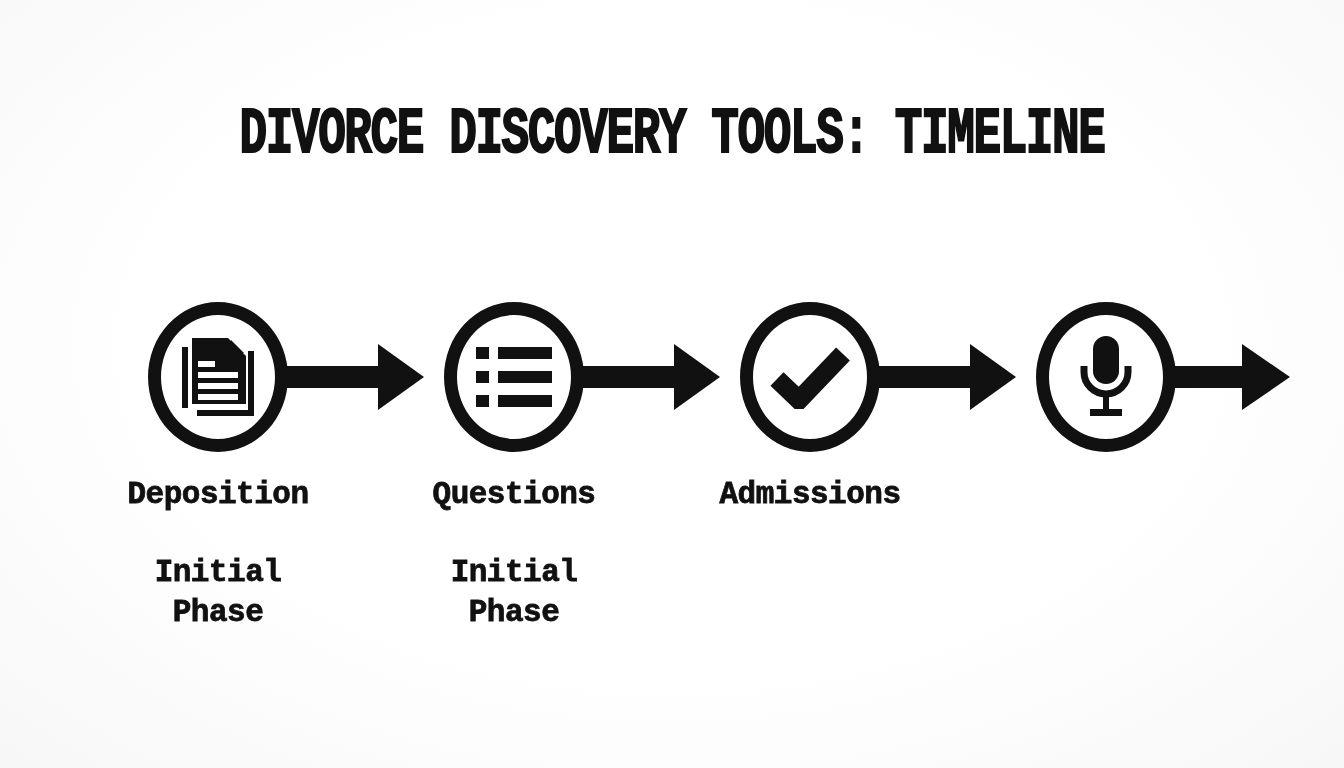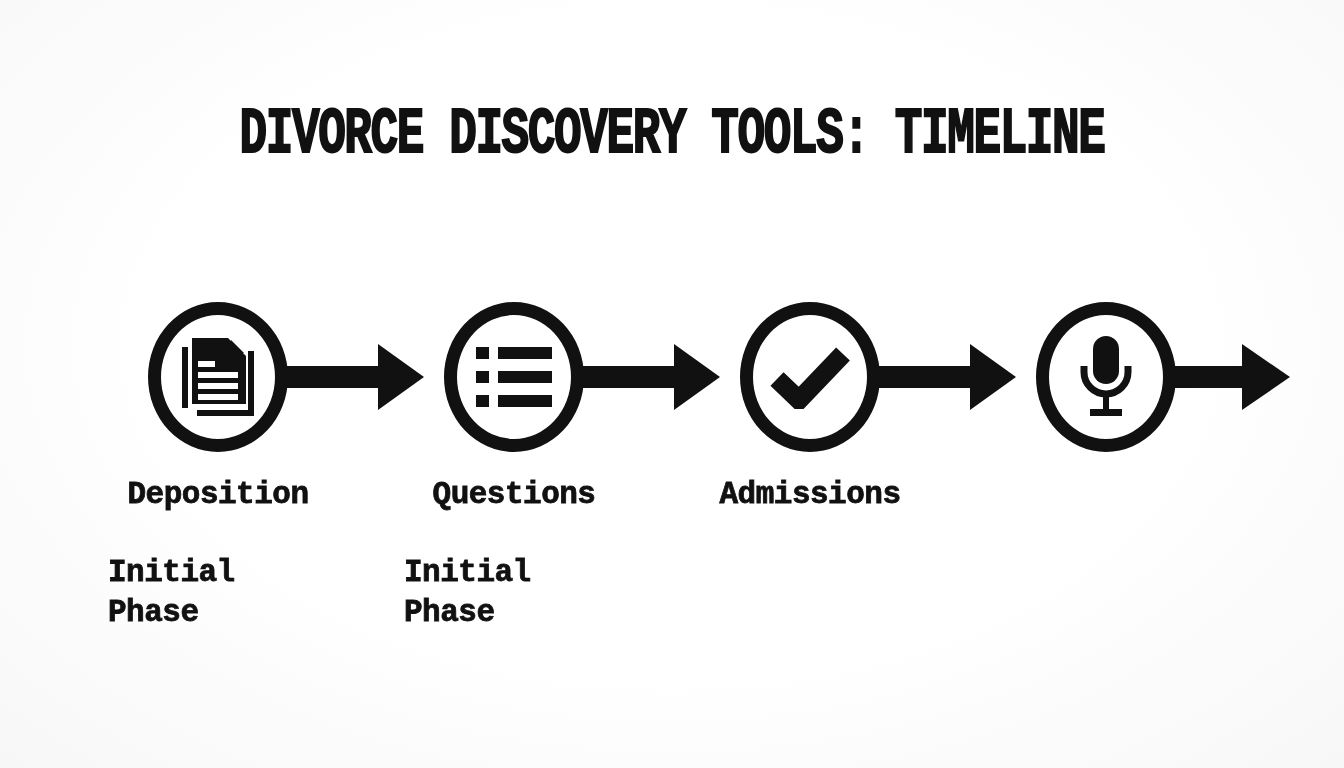--- a/index.html
+++ b/index.html
@@ -65,20 +65,21 @@
     font-size: 31px;
     line-height: 1.15;
     letter-spacing: -0.5px;
     color: #111111;
     -webkit-text-stroke: 0.8px #111111;
   }
   .step-phase {
     position: absolute;
     top: 553px;
     width: 220px;
+    text-align: center;
     font-weight: 700;
     font-size: 31px;
     line-height: 1.28;
     letter-spacing: -0.5px;
     color: #111111;
     -webkit-text-stroke: 0.8px #111111;
   }
   
   .cx-1.node-circle { left: 148px; }
   .cx-2.node-circle { left: 444px; }

